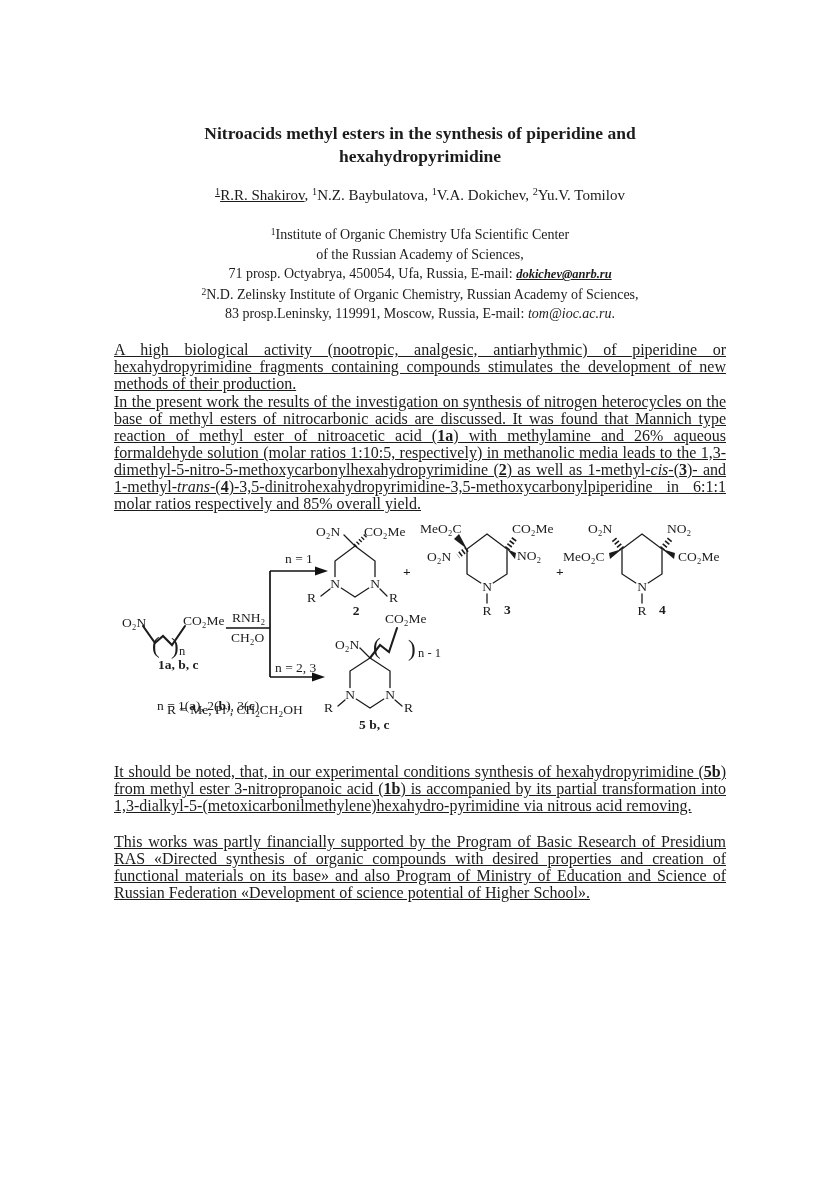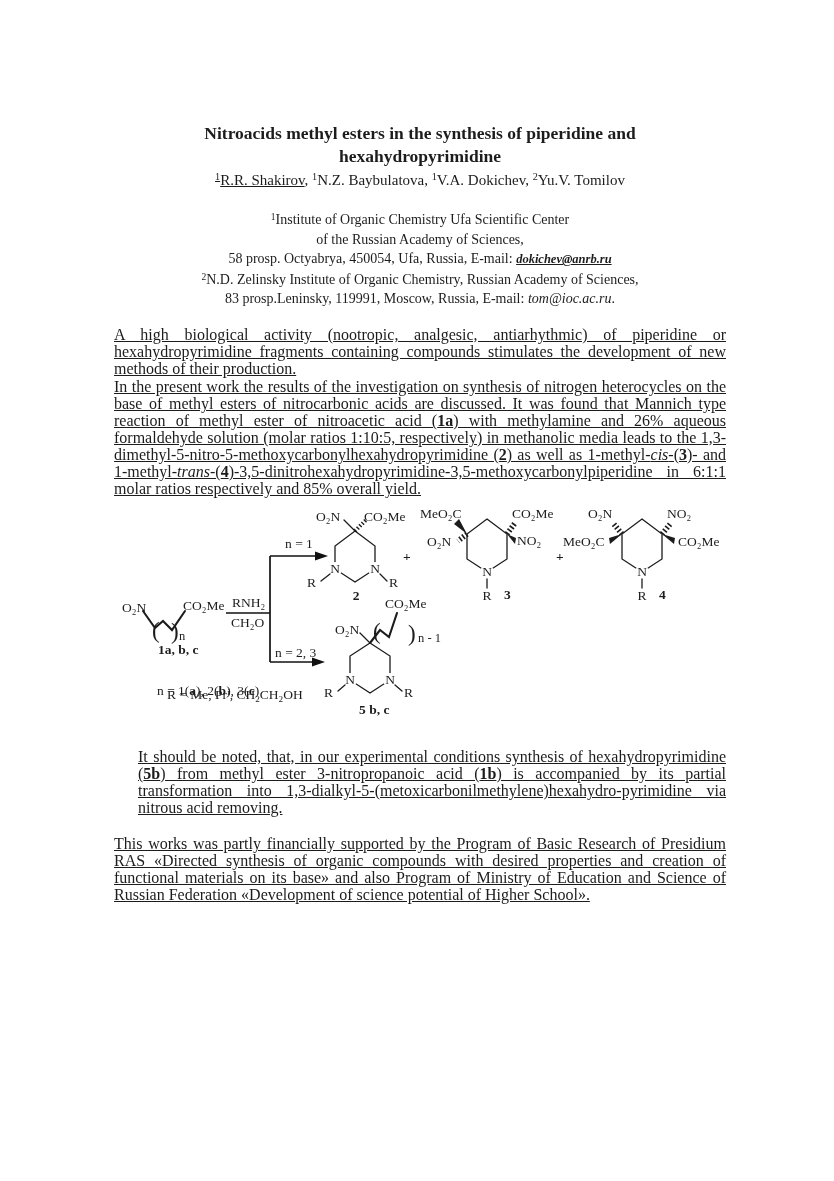--- a/index.html
+++ b/index.html
@@ -4,26 +4,26 @@
 <style>
   html,body { margin:0; padding:0; background:#ffffff; }
   .page {
     position:relative; width:834px; height:986px; background:#ffffff;
     font-family:"Liberation Serif","DejaVu Serif",serif; color:#1c1c1c;
     overflow:hidden;
   }
   .content { position:absolute; left:114px; top:0; width:612px; padding-top:122px; }
   .title { margin:0; font-size:17.5px; font-weight:bold; text-align:center; line-height:23px; }
   .title span { display:block; }
-  .authors { margin:2px 0 0 0; text-align:center; font-size:15px; line-height:21px; }
+  .authors { margin:17px 0 0 0; text-align:center; font-size:15px; line-height:21px; }
   .affil { margin:19px 0 0 0; text-align:center; font-size:14px; line-height:19.6px; }
   .para { margin:0; text-align:justify; font-size:16px; line-height:17px;text-decoration:underline; }
   #para1 { margin-top:17px; }
   #para2 { margin-top:1px; }
-  #para3 { margin-top:0;margin-left:24px; }
+  #para3 { margin-top:0; }
   #para4 { margin-top:19px; }
   sup { font-size:0.68em; line-height:0; position:relative; vertical-align:baseline; top:-0.45em; }
   sub { font-size:0.68em; line-height:0; position:relative; vertical-align:baseline; top:0.28em; }
   .email-1 { font-style:italic; text-decoration:underline; font-size:12.5px;font-weight:bold; }
   .email-2 { font-style:italic; }
   
   .scheme { position:relative; width:640px; height:249px; margin:2px 0 0 -17px; }
   .scheme svg { position:absolute; left:0; top:0; }
   .sch-label { position:absolute; font-size:13.5px; line-height:15px; white-space:nowrap; }
   .bond  { stroke:#1c1c1c; stroke-width:1.3; fill:none; stroke-linecap:round; }
@@ -49,21 +49,21 @@
     <h1 class="title">
       <span>Nitroacids methyl esters in the synthesis of piperidine and</span>
       <span>hexahydropyrimidine</span>
     </h1>
 
     <p class="authors"><sup style="text-decoration: underline;">1</sup><span style="text-decoration: underline;">R.R. Shakirov</span><span>, </span><sup>1</sup><span>N.Z. Baybulatova, </span><sup>1</sup><span>V.A. Dokichev, </span><sup>2</sup><span>Yu.V. Tomilov</span></p>
 
     <div class="affil">
       <div><sup>1</sup><span>Institute of Organic Chemistry Ufa Scientific Center</span></div>
       <div><span>of the Russian Academy of Sciences,</span></div>
-      <div><span><span>58 prosp. Octyabrya, 450054, Ufa, Russia, E-mail: </span></span><span class="email-1">dokichev@anrb.ru</span></div>
+      <div><span><span>71 prosp. Octyabrya, 450054, Ufa, Russia, E-mail: </span></span><span class="email-1">dokichev@anrb.ru</span></div>
       <div><sup>2</sup><span>N.D. Zelinsky Institute of Organic Chemistry, Russian Academy of Sciences,</span></div>
       <div><span><span>83 prosp.Leninsky, 119991, Moscow, Russia, E-mail: </span></span><span class="email-2">tom@ioc.ac.ru</span><span>.</span></div>
     </div>
 
     <p class="para" id="para1"><span>A high biological activity (nootropic, analgesic, antiarhythmic) of piperidine or hexahydropyrimidine fragments containing compounds stimulates the development of new methods of their production.</span></p>
     <p class="para" id="para2"><span>In the present work the results of the investigation on synthesis of nitrogen heterocycles on the base of methyl esters of nitrocarbonic acids are discussed. It was found that Mannich type reaction of methyl ester of nitroacetic acid (</span><span style="font-weight: bold;">1a</span><span>) with methylamine and 26% aqueous formaldehyde solution (molar ratios 1:10:5, respectively) in methanolic media leads to the 1,3-dimethyl-5-nitro-5-methoxycarbonylhexahydropyrimidine (</span><span style="font-weight: bold;">2</span><span>) as well as 1-methyl-</span><span style="font-style: italic;">cis</span><span>-(</span><span style="font-weight: bold;">3</span><span>)- and 1-methyl-</span><span style="font-style: italic;">trans</span><span>-(</span><span style="font-weight: bold;">4</span><span>)-3,5-dinitrohexahydropyrimidine-3,5-methoxycarbonylpiperidine in 6:1:1 molar ratios respectively and 85% overall yield.</span></p>
 
     <div class="scheme">
       <svg width="640" height="249" viewBox="0 0 640 249">
 

